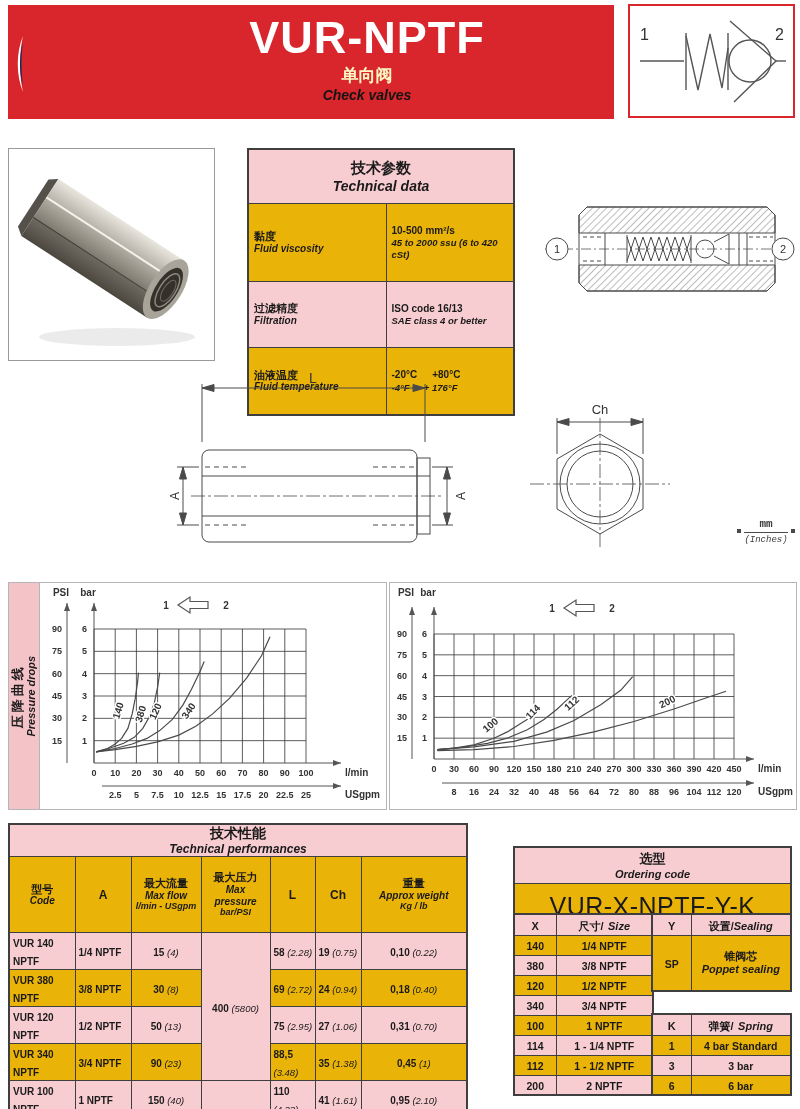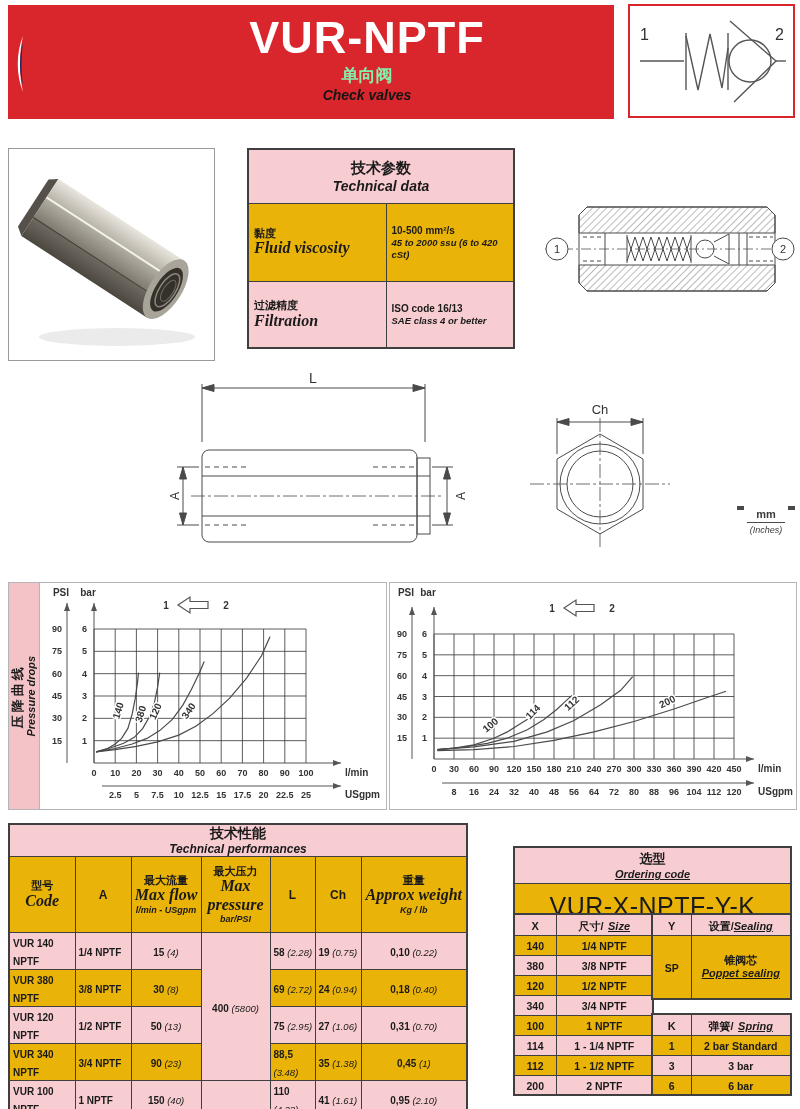--- a/index.html
+++ b/index.html
@@ -3,30 +3,30 @@
 <meta charset="utf-8">
 <style>
   html,body{margin:0;padding:0;background:#fff;font-family:"Liberation Sans","DejaVu Sans",sans-serif;color:#1a1a1a;}
   #page{position:relative;width:800px;height:1109px;background:#fff;overflow:hidden;}
   .abs{position:absolute;}
 
   
   .hdr{background:#d8262c;text-align:center;}
   .hdr-inner{padding-left:112px;}
   .hdr-title{font-size:45px;font-weight:bold;color:#fff;letter-spacing:1px;padding-top:9px;line-height:1.05;}
-  .hdr-cn{font-size:17px;font-weight:bold;color:#86efac;margin-top:3px;}
+  .hdr-cn{font-size:17px;font-weight:bold;color:#fef9c3;margin-top:3px;}
   .hdr-en{font-size:14px;font-weight:bold;font-style:italic;color:#141414;}
   .symbox{background:#fff;border:2px solid #d8262c;}
 
   
   table.sheet{border-collapse:collapse;table-layout:fixed;border:2px solid #3f3f3f;background:#eab308;}
   table.sheet td,table.sheet th{border:1px solid #3f3f3f;padding:0 2px;overflow:hidden;vertical-align:middle;text-align:center;font-weight:normal;}
   .pink{background:#f8cdd1;}
   .cn{font-size:11px;font-weight:bold;line-height:1.15;}
-  .en{font-size:16px;font-weight:bold;font-style:italic;line-height:1.15;font-family:Liberation Serif, serif;}
+  .en{font-size:10px;font-weight:bold;font-style:italic;line-height:1.15;}
   .sub{font-size:9px;font-weight:bold;font-style:italic;line-height:1.2;}
   .hl{font-size:12px;font-weight:bold;}
   .b{font-weight:bold;font-size:10px;}
   .i{font-style:italic;font-size:9.5px;}
 
   
   .td-label{text-align:left !important;padding:2px 5px !important;}
   .td-val{text-align:left !important;padding:20px 5px !important;}
   .tt-cn{font-size:15px;font-weight:bold;}
   .tt-en{font-size:14px;font-weight:bold;font-style:italic;}
@@ -45,25 +45,25 @@
 
   
   .pt-title-cn{font-size:14px;font-weight:bold;line-height:1.2;}
   .pt-title-en{font-size:12px;font-weight:bold;font-style:italic;line-height:1.2;}
   tr.rdata{height:21px;}
   td.cl{text-align:left !important;padding-left:3px !important;}
 
   
   .ord-code{font-size:25px;font-weight:bold;letter-spacing:0.5px;}
   .o-cn{font-size:13px;font-weight:bold;}
-  .o-en{font-size:11px;font-style:italic;font-weight:600;text-decoration:underline;}
+  .o-en{font-size:11px;font-style:italic;font-weight:600;}
   .o-sm{font-size:10.5px;font-weight:bold;}
 
   
-  .units{display:flex;align-items:flex-start;color:#3c3c3c;}
+  .units{display:flex;align-items:center;color:#3c3c3c;font-family:Liberation Mono, monospace;}
   .brk{width:5px;border:2px solid #4a4a4a;}
   .brk.l{border-right:none;}
   .brk.r{border-left:none;}
   .units-mid{flex:1;display:flex;flex-direction:column;align-items:center;justify-content:center;padding:2px 3px;}
   .units-mm{font-size:11px;font-weight:600;}
   .units-line{width:100%;height:1px;background:#4a4a4a;margin:2px 0;}
   .units-in{font-size:9px;font-style:italic;}
 </style>
 </head>
 <body>
@@ -156,20 +156,30 @@
             </td>
           </tr>
           <tr class="pink" style="height: 37px;">
             <td class="td-label">
               <div class="cn">过滤精度</div>
               <div class="en">Filtration</div>
             </td>
             <td class="td-val">
               <div class="val1">ISO code 16/13</div>
               <div class="val2">SAE class 4 or better</div>
+            </td>
+          </tr>
+          <tr style="height: 37px;">
+            <td class="td-label">
+              <div class="cn">油液温度</div>
+              <div class="en">Fluid temperature</div>
+            </td>
+            <td class="td-val">
+              <div class="val1">-20°C  +80°C</div>
+              <div class="val2">-4°F  + 176°F</div>
             </td>
           </tr>
         </tbody>
     </table>
   </div>
 
   <div class="abs" style="left:543px;top:193px;">
     <svg width="254" height="112" viewBox="0 0 254 112">
       <defs>
         <pattern id="hat" width="5" height="5" patternUnits="userSpaceOnUse" patternTransform="rotate(45)">
@@ -610,21 +620,21 @@
           <col style="width:39px">
           <col style="width:100px">
         </colgroup>
       <thead>
         <tr class="pink" style="height:21px;">
           <th><span class="cn">Y</span></th>
           <th><span class="cn">设置</span><span class="cn">/</span><span class="o-en">Sealing</span></th>
         </tr>
       </thead>
       <tbody>
-          <tr style="height: 64px;">
+          <tr style="height: 56px;">
             <td><span class="o-sm">SP</span></td>
             <td>
               <div class="cn">锥阀芯</div>
               <div class="o-en">Poppet sealing</div>
             </td>
           </tr>
         </tbody>
     </table>
   </div>
 
@@ -636,21 +646,21 @@
         </colgroup>
       <thead>
         <tr class="pink" style="height:21px;">
           <th><span class="cn">K</span></th>
           <th><span class="cn">弹簧</span><span class="cn">/</span> <span class="o-en">Spring</span></th>
         </tr>
       </thead>
       <tbody>
           <tr style="height: 20px;">
             <td><span class="o-sm">1</span></td>
-            <td><span class="o-sm">2 bar Standard</span></td>
+            <td><span class="o-sm">4 bar Standard</span></td>
           </tr>
           <tr class="pink" style="height: 20px;">
             <td><span class="o-sm">3</span></td>
             <td><span class="o-sm">3 bar</span></td>
           </tr>
           <tr style="height: 20px;">
             <td><span class="o-sm">6</span></td>
             <td><span class="o-sm">6 bar</span></td>
           </tr>
         </tbody>

